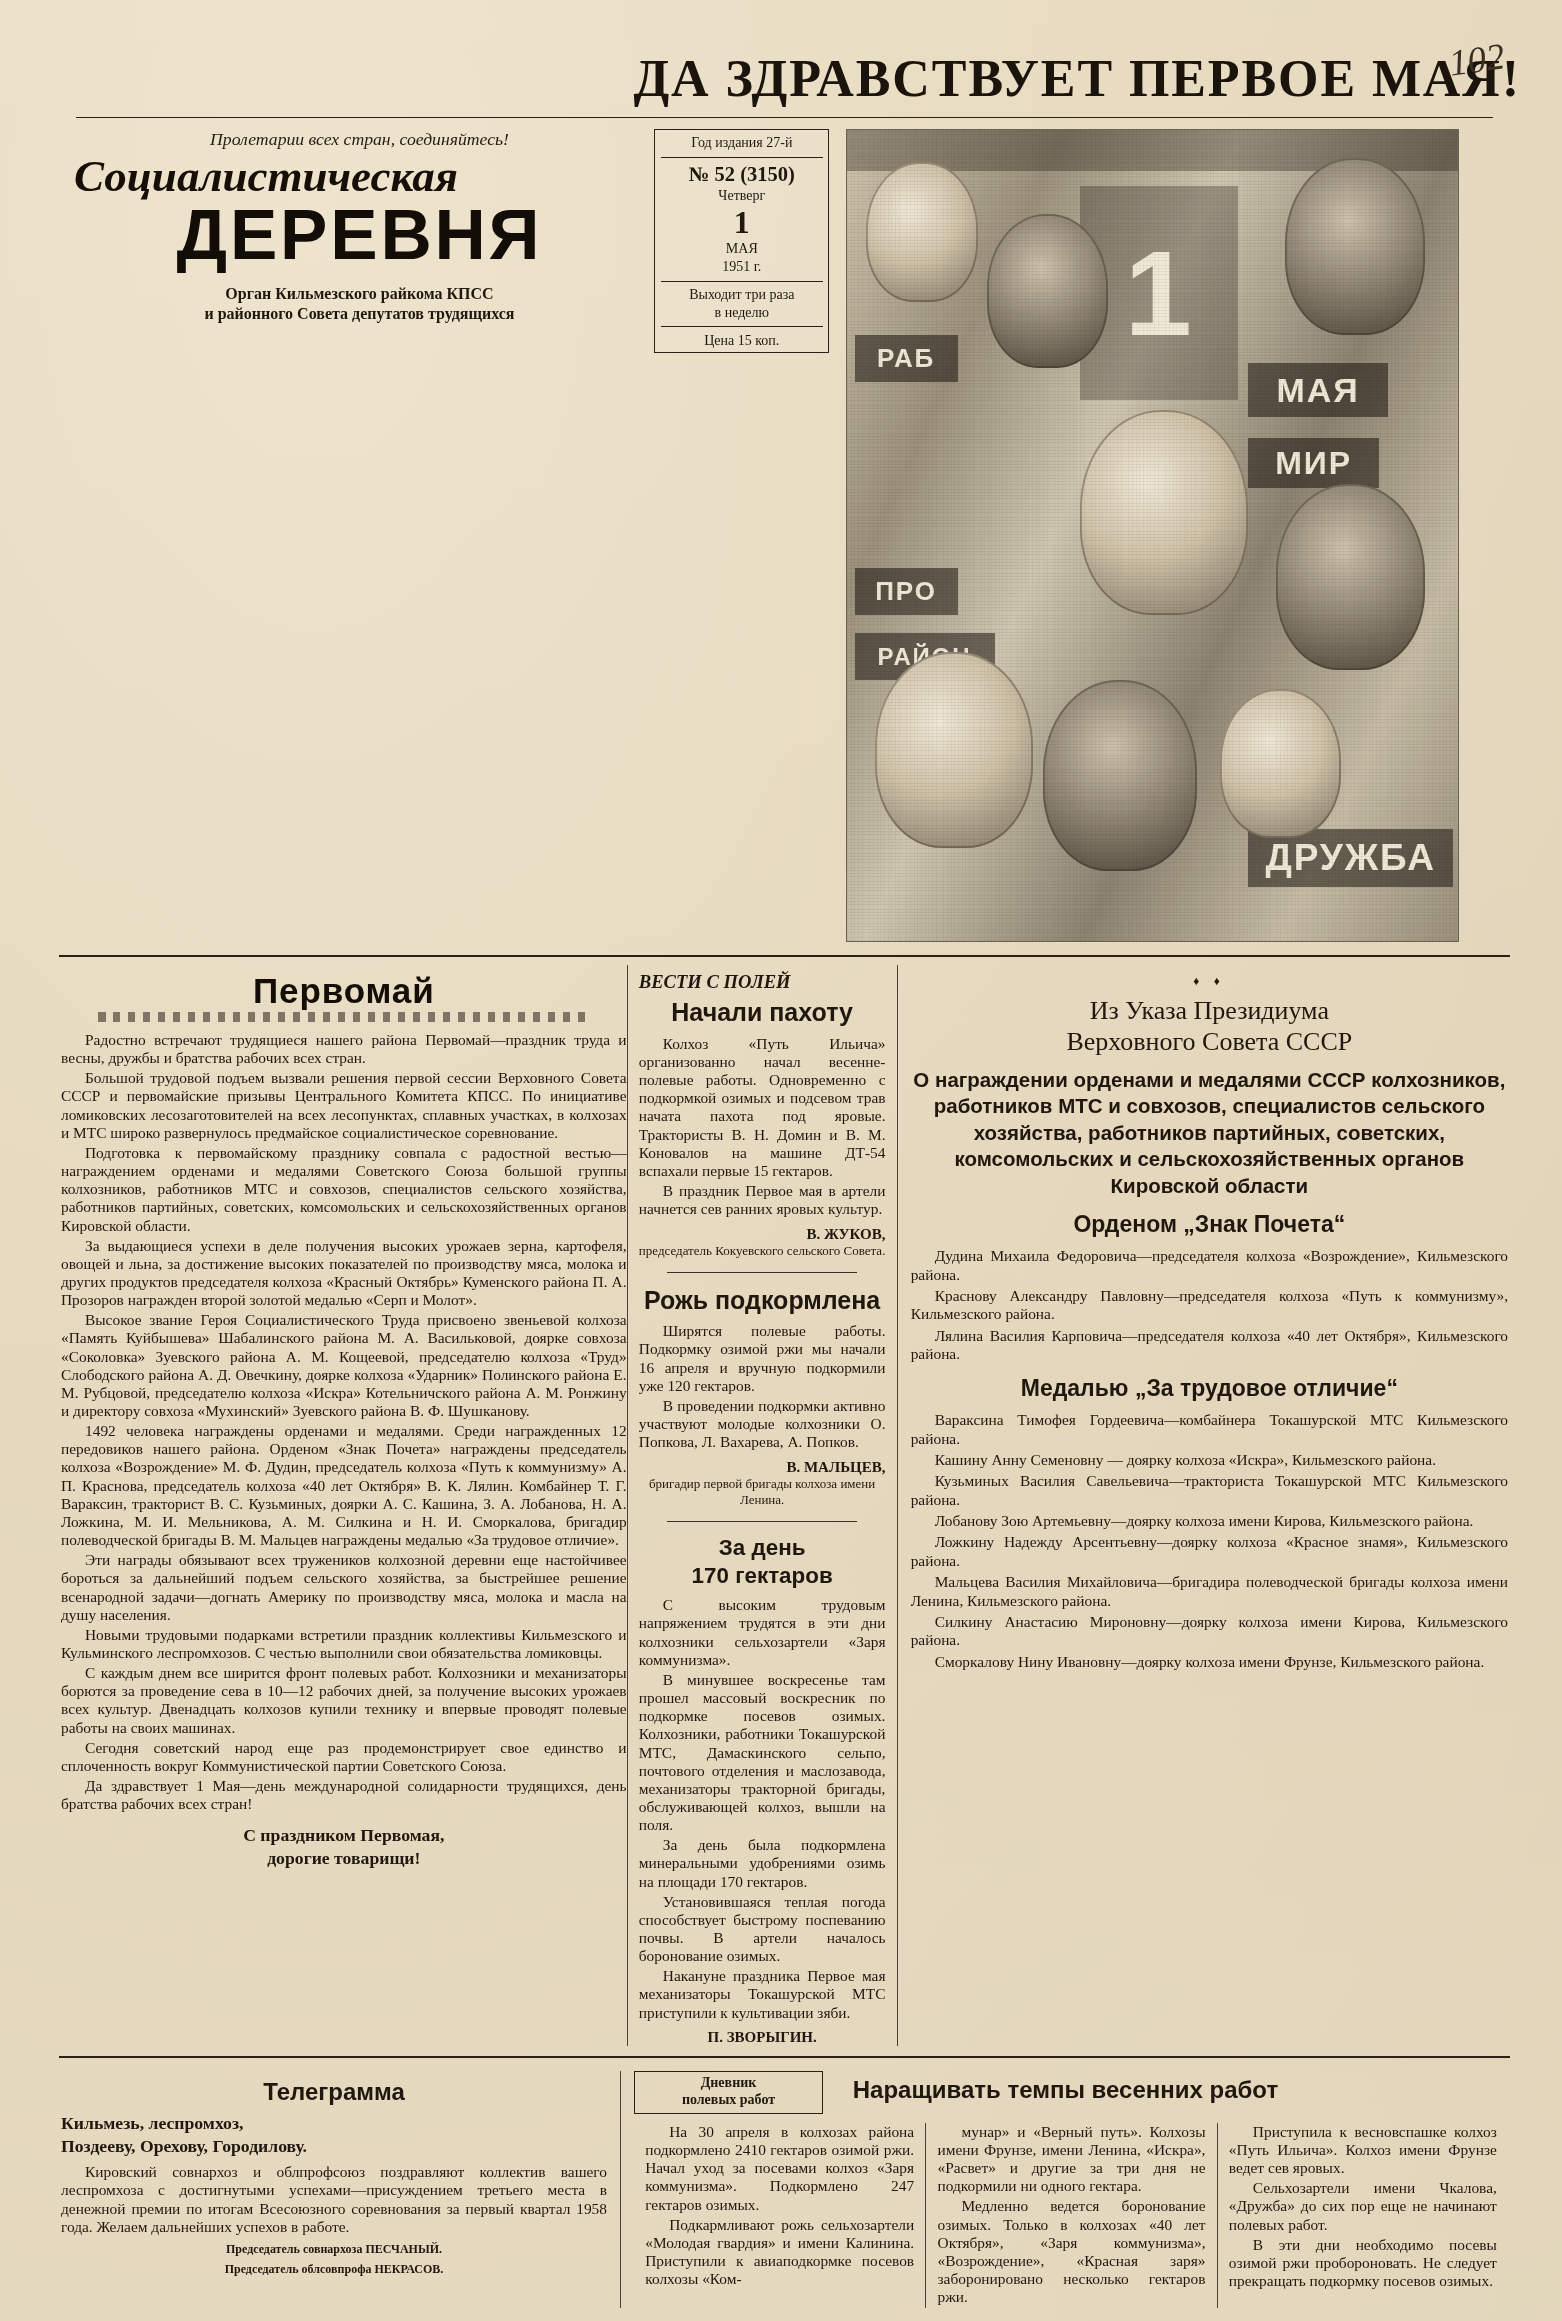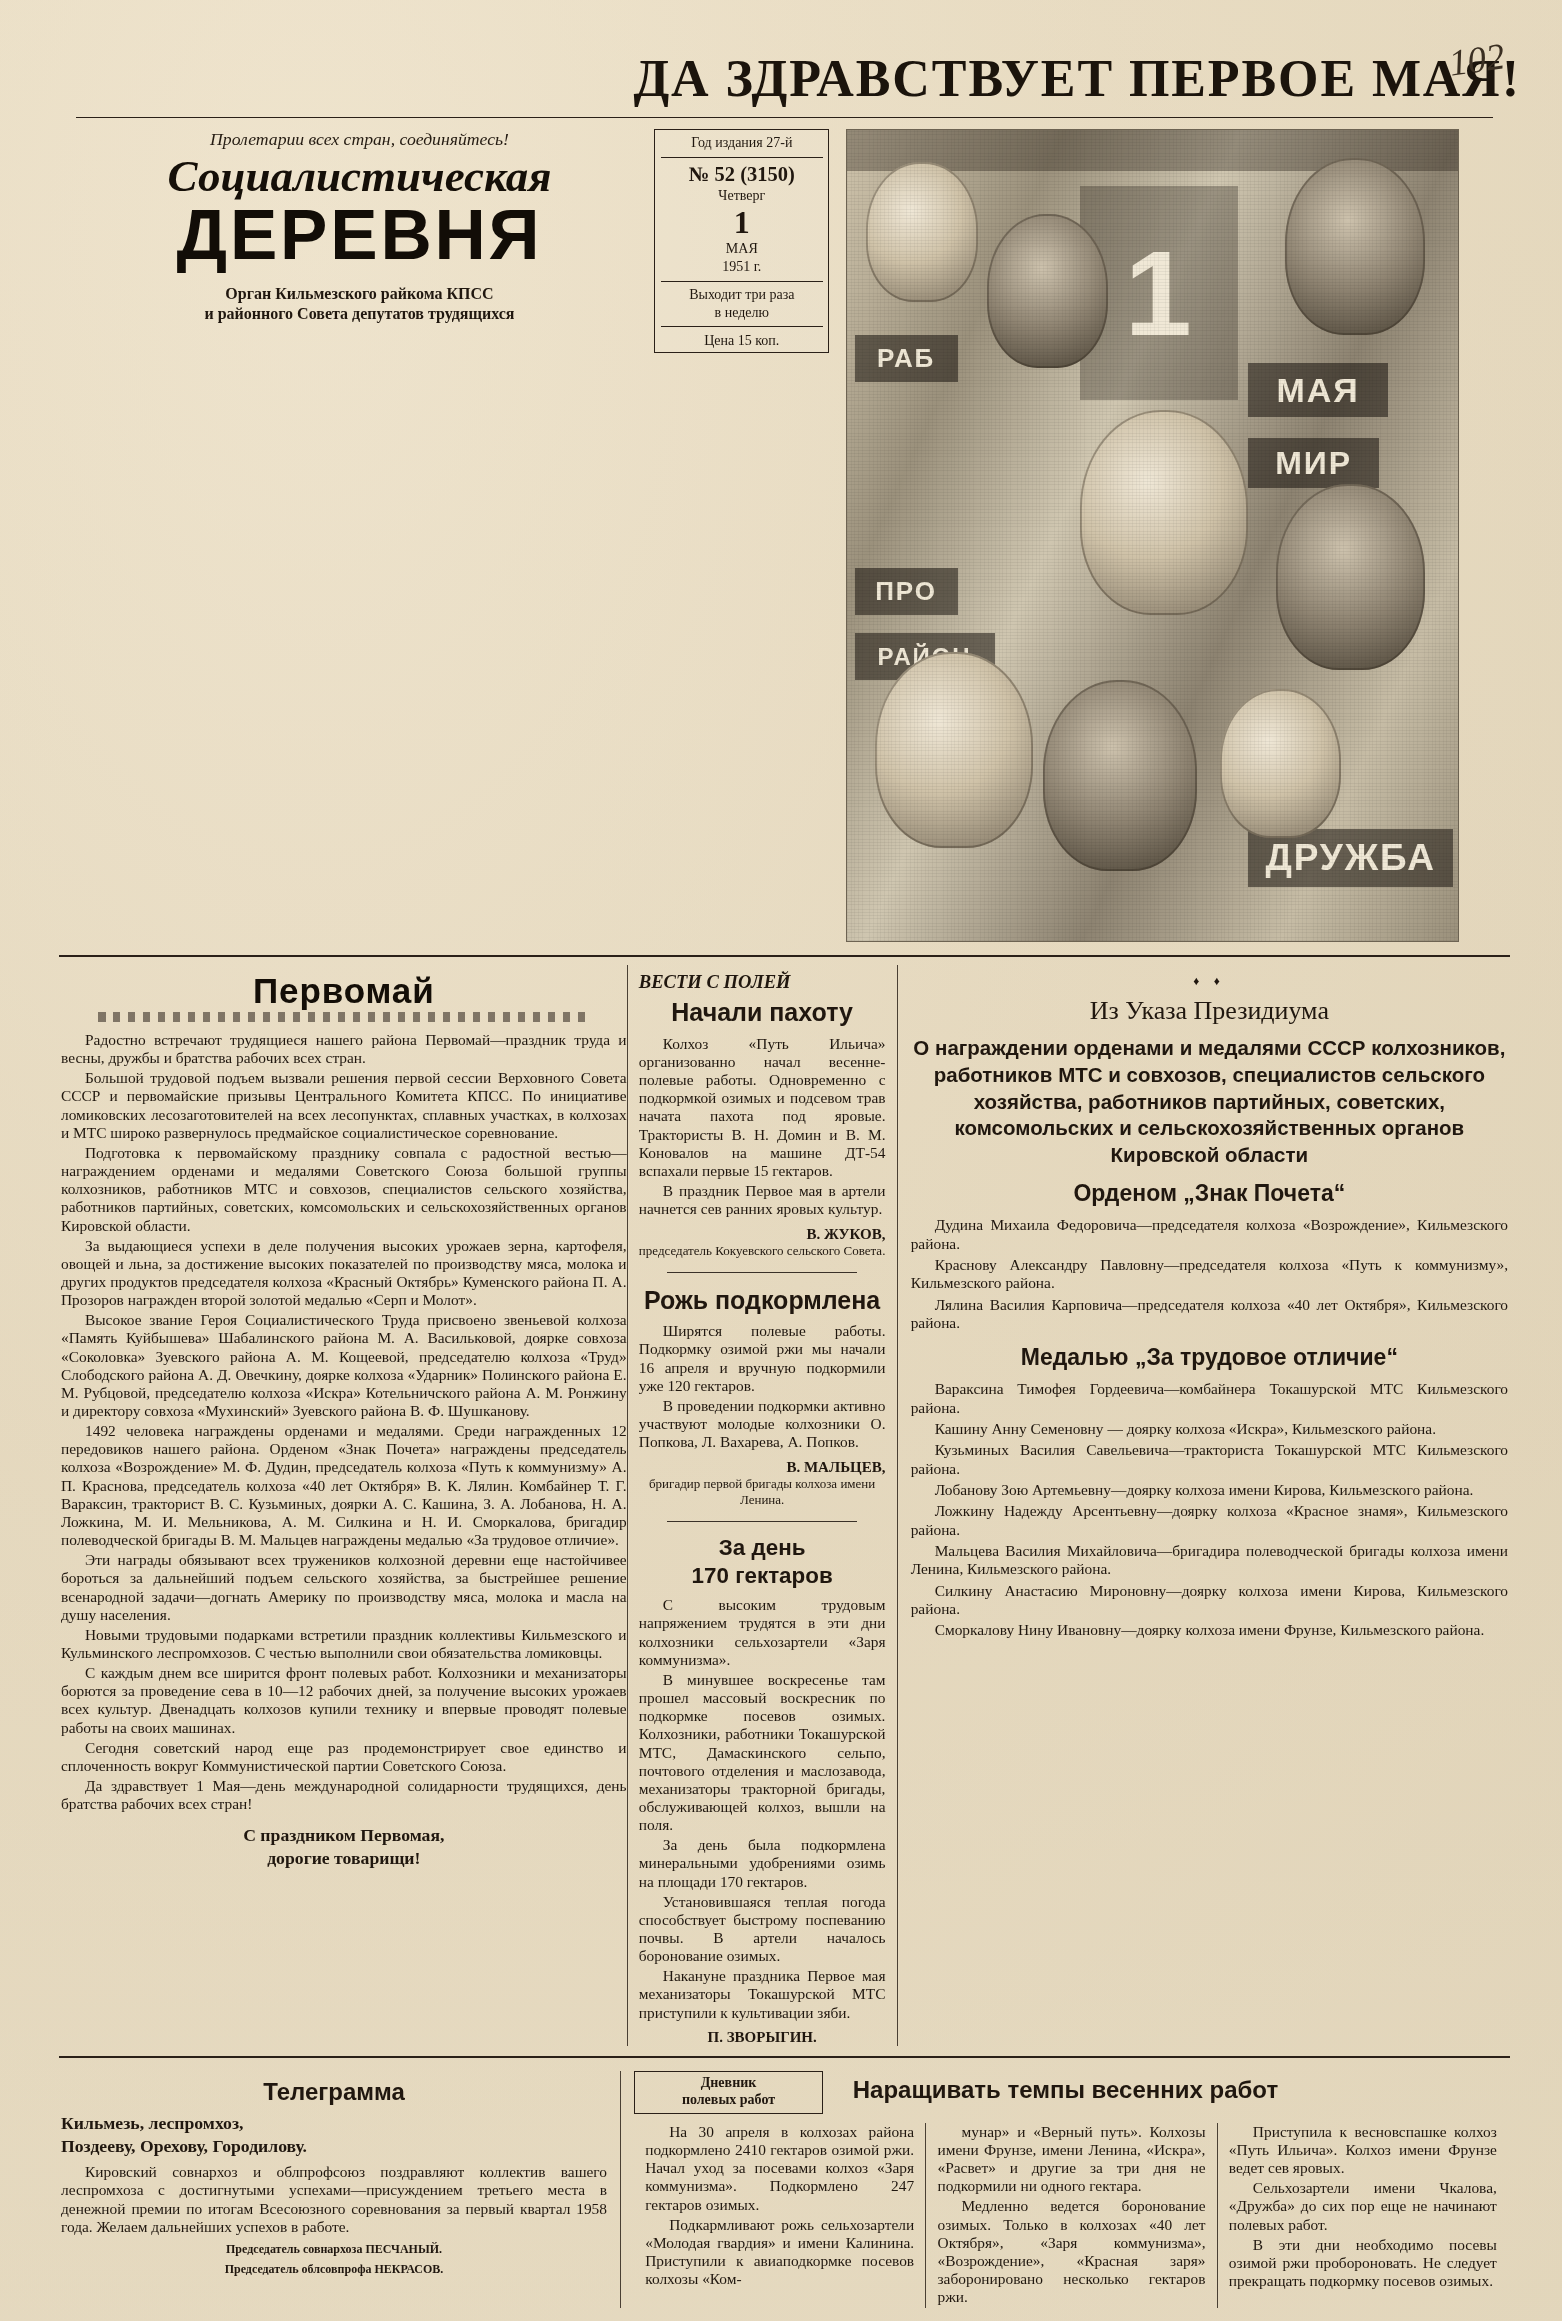--- a/index.html
+++ b/index.html
@@ -54,21 +54,21 @@
   .slogan{
     font-style:italic;font-size:17.7px;text-align:center;
     margin-bottom:3.7px;color:#241b12;
   }
   .paper-name1{
     font-family:"Liberation Serif", serif;
     font-style:italic;font-weight:bold;
     font-size:45px;line-height:1;
     letter-spacing:0px;
     color:#150f08;
-    text-align:center;
+    text-align:left;
   }
   .paper-name2{
     font-family:"Liberation Sans", sans-serif;
     font-weight:bold;
     font-size:71px;line-height:.95;
     letter-spacing:2.8px;
     color:#120d07;
     text-align:center;
     margin-top:1.9px;
   }
@@ -358,20 +358,21 @@
         <p class="tx">Накануне праздника Первое мая механизаторы Токашурской МТС приступили к культивации зяби.</p>
         <div class="sign" style="text-align:center;">
           <span>П. ЗВОРЫГИН.</span>
         </div>
       </div>
 
       <div class="col col3">
         <div class="dots">♦ ♦</div>
         <div class="ukaz-h1">
           <div>Из Указа Президиума</div>
+          <div>Верховного Совета СССР</div>
         </div>
         <div class="ukaz-h2">О награждении орденами и медалями СССР колхозников, работников МТС и совхозов, специалистов сельского хозяйства, работников партийных, советских, комсомольских и сельскохозяйственных органов Кировской области</div>
 
         <div class="ukaz-h3">Орденом „Знак Почета“</div>
         <p class="award">Дудина Михаила Федоровича—председателя колхоза «Возрождение», Кильмезского района.</p>
         <p class="award">Краснову Александру Павловну—председателя колхоза «Путь к коммунизму», Кильмезского района.</p>
         <p class="award">Лялина Василия Карповича—председателя колхоза «40 лет Октября», Кильмезского района.</p>
 
         <div class="ukaz-h3">Медалью „За трудовое отличие“</div>
         <p class="award">Вараксина Тимофея Гордеевича—комбайнера Токашурской МТС Кильмезского района.</p>

